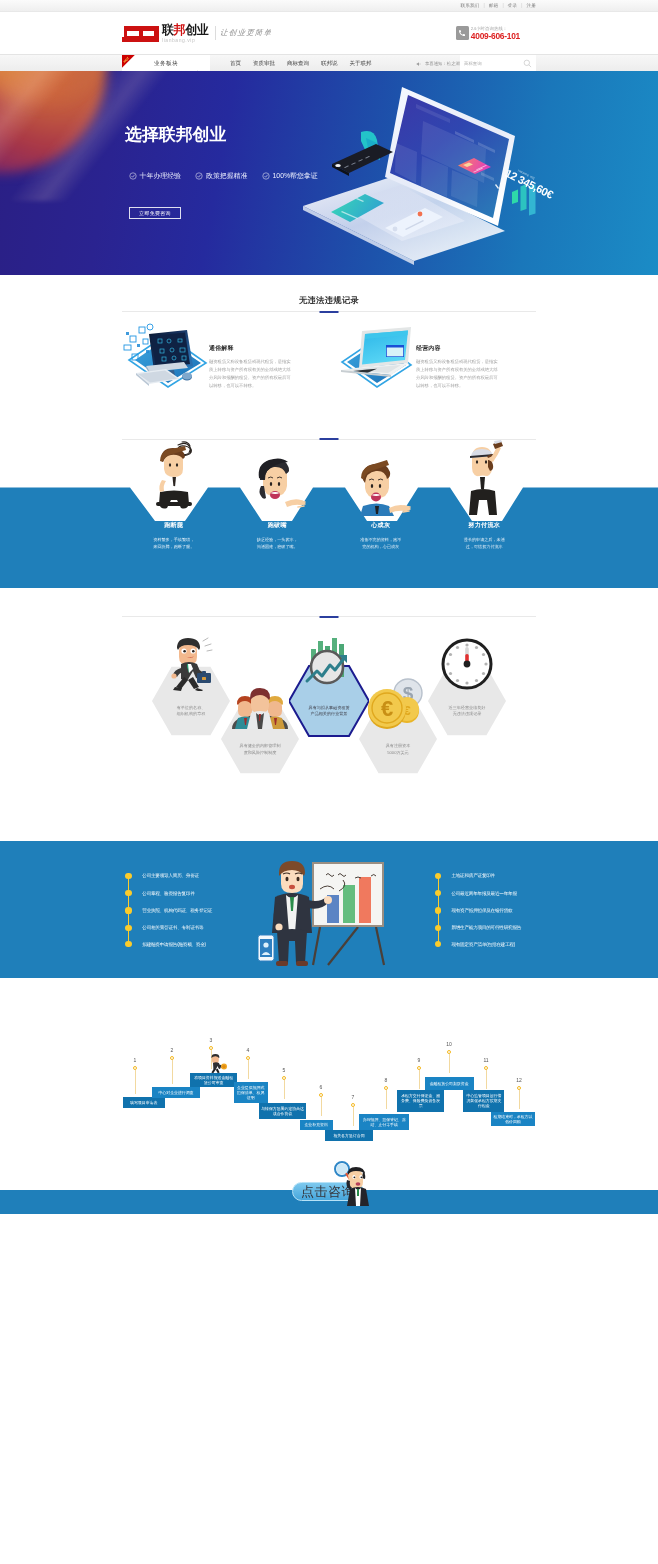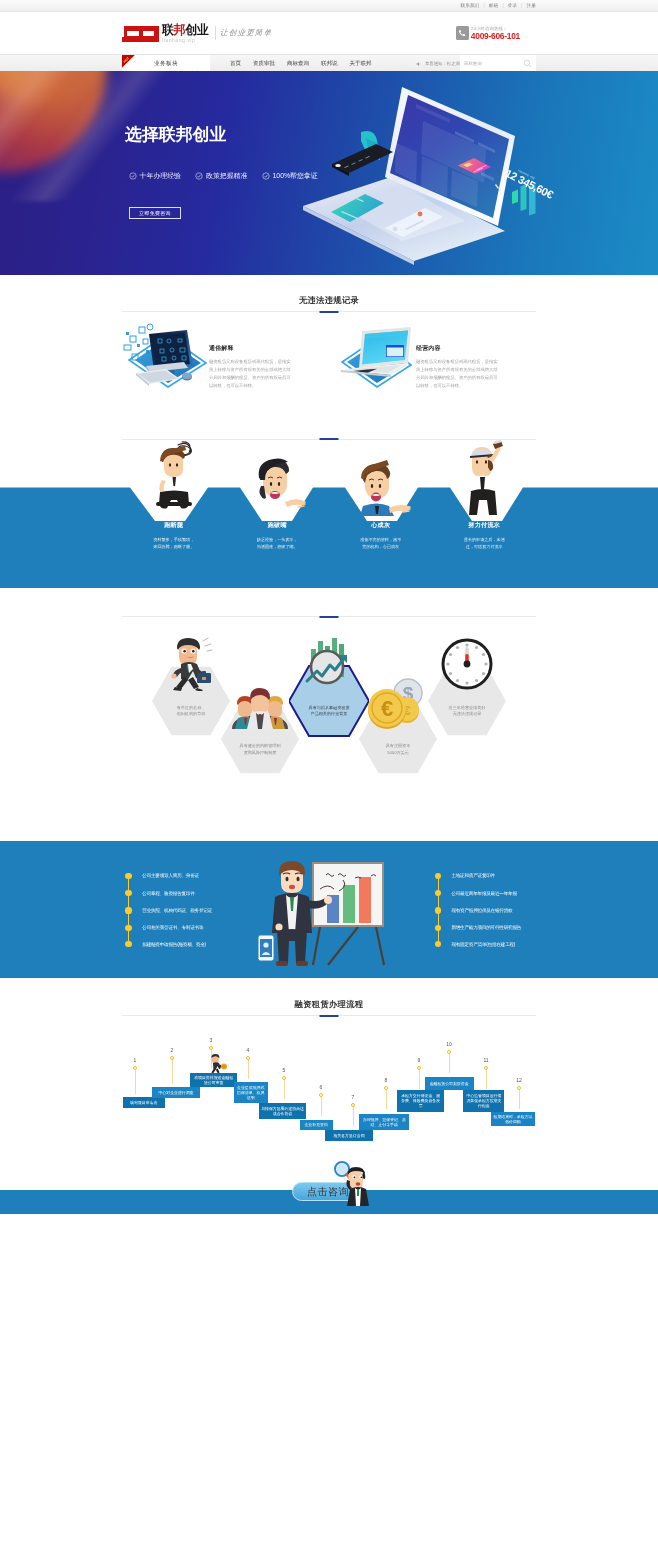--- a/index.html
+++ b/index.html
@@ -119,21 +119,21 @@
   .stairs{position:absolute;left:0;top:22px;width:658px;height:190px;}
   .stp{position:absolute;background:#1072ad;color:#fff;font-size:3.9px;line-height:5.2px;text-align:center;
        display:flex;align-items:center;justify-content:center;padding:0 2px;letter-spacing:0;}
   .stp.alt{background:#1a84c4;}
   .pnum{position:absolute;font-size:5px;color:#555;font-weight:normal;text-align:center;width:10px;}
   .pdot{position:absolute;width:4.4px;height:4.4px;border-radius:50%;border:1.2px solid #f5b921;background:#fff;}
   .pline{position:absolute;width:1px;background:#f2d9a0;}
   .ctaband{position:absolute;left:0;width:658px;height:24px;background:#1f7fba;}
   .ctabtn{position:absolute;width:72px;height:19px;border-radius:10px;background:linear-gradient(#7ec9ee,#46a6dc);
           border:1.2px solid #b6e2f7;display:flex;align-items:center;justify-content:center;}
-  .ctabtn span{font-size:10px;color:#34343a;letter-spacing:.5px;}
+  .ctabtn span{font-size:13px;color:#34343a;letter-spacing:.5px;}
   .ctafig{position:absolute;width:46px;height:46px;}
 </style>
 </head>
 <body>
 
 <div class="topbar">
   <div class="wrap">
     <a href="#">联系我们</a>
     <span class="sep">|</span>
     <a href="#">邮箱</a>
@@ -801,28 +801,20 @@
         <rect x="0" y="82" width="16" height="26" rx="2.4" fill="#f3f8fc" stroke="#2f7fc0" stroke-width="1"></rect>
         <rect x="2" y="86" width="12" height="18" fill="#2f7fc0"></rect>
         <circle cx="8" cy="92" r="2.6" fill="#dff0fb"></circle>
         <path d="M3.5 102 q4.5,-6 9,0z" fill="#dff0fb"></path>
       </svg>
     </div>
   </div>
 </div>
 
 <div class="sec5">
-  <div class="wrap">
-    <div class="sec-h">
-      <div class="t">融资租赁办理流程</div>
-      <div class="rule">
-          <i></i>
-        </div>
-    </div>
-  </div>
   <div class="stairs">
 
     <div class="pnum" style="left:130px;top:58px;">1</div>
     <div class="pdot" style="left:132.8px;top:66.2px;"></div>
     <div class="pline" style="left:135px;top:71px;height:24px;"></div>
     <div class="pnum" style="left:167px;top:48px;">2</div>
     <div class="pdot" style="left:169.8px;top:56.2px;"></div>
     <div class="pline" style="left:172px;top:61px;height:24px;"></div>
     <div class="pnum" style="left:206px;top:38px;">3</div>
     <div class="pdot" style="left:208.8px;top:46.2px;"></div>

